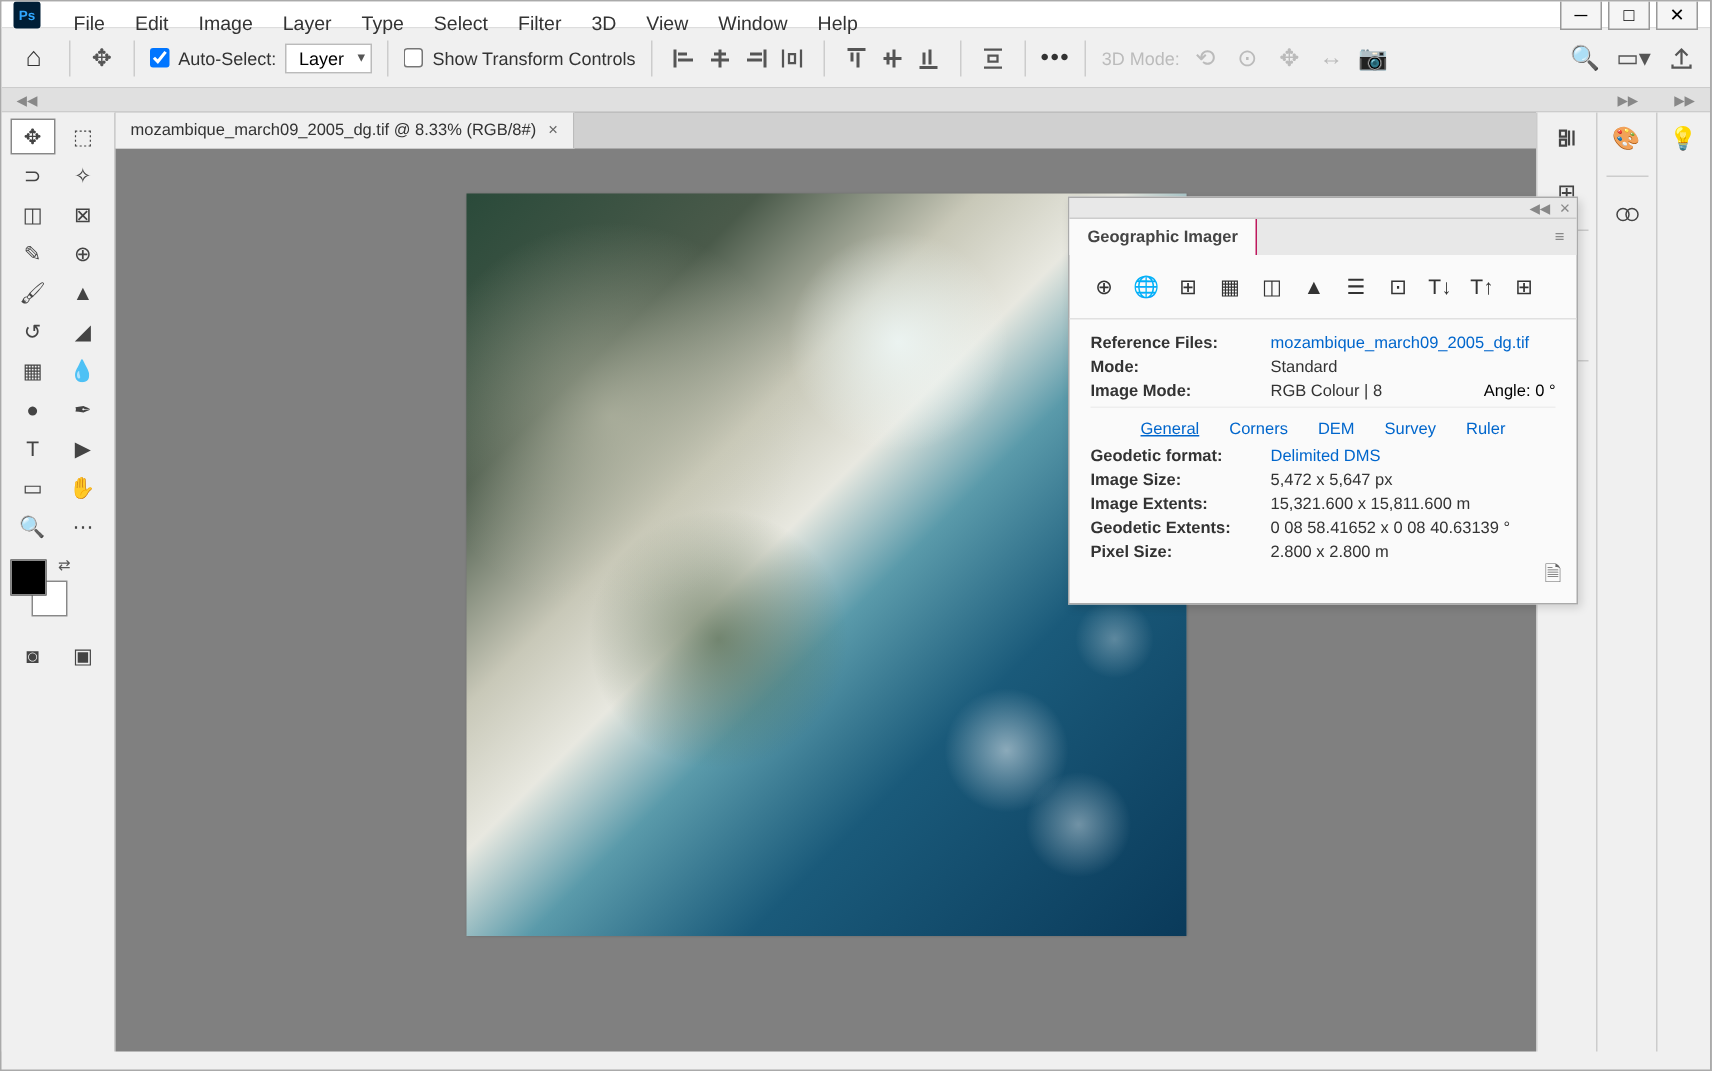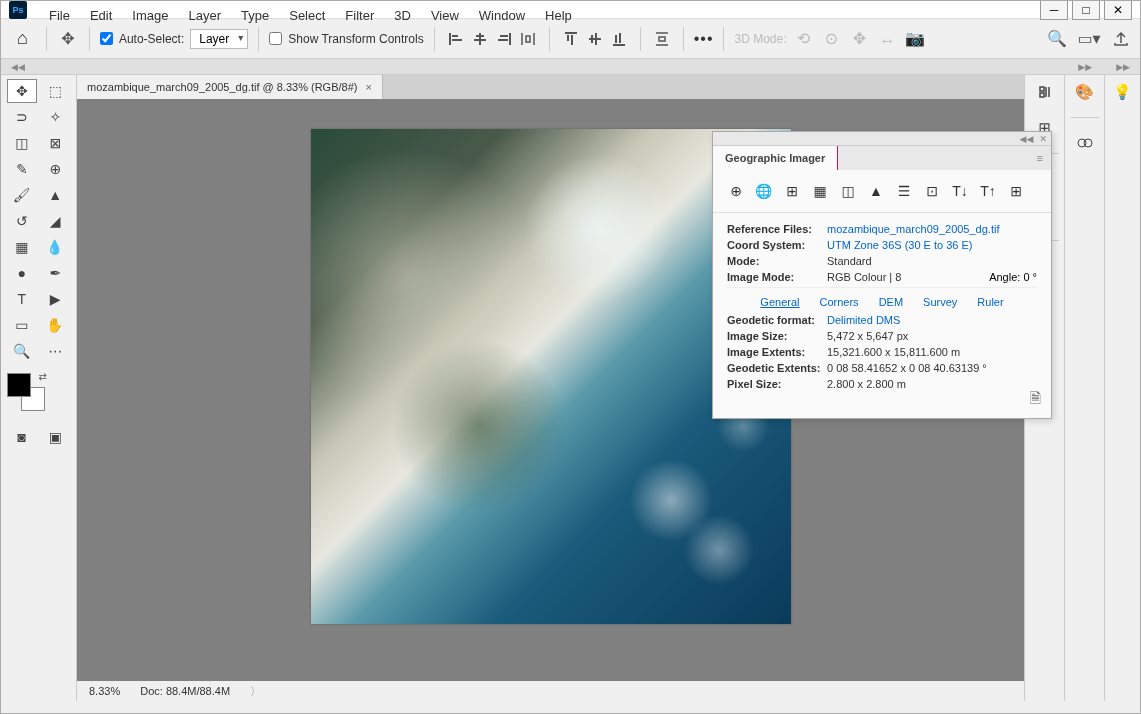--- a/index.html
+++ b/index.html
@@ -67,21 +67,21 @@
 .geo-panel { position: absolute; top: 130px; right: 88px; width: 340px; background: #fafafa; border: 1px solid #aaa; box-shadow: 2px 2px 6px rgba(0,0,0,0.15); font-size: 11px; }
 .geo-panel-header { height: 14px; background: #e8e8e8; border-bottom: 1px solid #ccc; display: flex; align-items: center; justify-content: flex-end; padding: 0 4px; gap: 6px; }
 .geo-panel-header span { font-size: 9px; color: #888; cursor: pointer; }
 .geo-tabs { display: flex; background: #e8e8e8; }
 .geo-tab { padding: 6px 12px; background: #fafafa; border-right: 1px solid #be185d; font-weight: bold; color: #444; }
 .geo-menu { margin-left: auto; padding: 6px 8px; color: #888; }
 .geo-toolbar { display: flex; gap: 6px; padding: 10px 12px; border-bottom: 1px solid #e0e0e0; align-items: center; }
 .geo-tool { width: 22px; height: 22px; display: flex; align-items: center; justify-content: center; color: #333; font-size: 14px; }
 .geo-body { padding: 10px 14px; }
 .info-row { display: flex; margin-bottom: 4px; }
-.info-label { width: 100px; color: #333; font-weight: bold; font-size: 11px; }
+.info-label { width: 120px; color: #333; font-weight: bold; font-size: 11px; }
 .info-val { color: #333; }
 .info-val.link { color: #0066cc; }
 .info-angle { margin-left: auto; }
 .sub-tabs { display: flex; gap: 20px; justify-content: center; padding: 8px 0 6px; border-top: 1px solid #eee; margin-top: 4px; }
 .sub-tab { color: #0066cc; cursor: pointer; }
 .sub-tab.active { text-decoration: underline; }
 .page-icon { position: absolute; bottom: 6px; right: 10px; color: #666; font-size: 14px; }
 
 svg { width: 16px; height: 16px; }
 </style>
@@ -259,25 +259,20 @@
   <div class="doc-area">
     <div class="doc-tab-bar">
       <div class="doc-tab">
         <span>mozambique_march09_2005_dg.tif @ 8.33% (RGB/8#)</span>
         <span class="close">×</span>
       </div>
     </div>
     <div class="canvas-wrap">
       <div class="canvas"></div>
     </div>
-    <div class="status-bar">
-      <span>8.33%</span>
-      <span>Doc: 88.4M/88.4M</span>
-      <span style="color:#888;">〉</span>
-    </div>
   </div>
 
   <div class="right-rail">
     <div class="rail-icon">
         <svg viewBox="0 0 16 16">
           <path d="M3 3h4v4h-4zM3 9h4v4h-4zM9 3v10M12 3v10" stroke="#444" stroke-width="1.5" fill="none"></path>
         </svg>
       </div>
     <div class="rail-icon">⊞</div>
     <div class="rail-sep"></div>
@@ -333,24 +328,20 @@
     <div class="geo-tool">T↓</div>
     <div class="geo-tool">T↑</div>
     <div class="geo-tool">⊞</div>
   </div>
   <div class="geo-body">
     <div class="info-row">
         <span class="info-label">Reference Files:</span>
         <span class="info-val link">mozambique_march09_2005_dg.tif</span>
       </div>
     <div class="info-row">
-        <span class="info-label">Coord System:</span>
-        <span class="info-val link">UTM Zone 36S (30 E to 36 E)</span>
-      </div>
-    <div class="info-row">
         <span class="info-label">Mode:</span>
         <span class="info-val">Standard</span>
       </div>
     <div class="info-row">
       <span class="info-label">Image Mode:</span>
       <span class="info-val">RGB Colour | 8</span>
       <span class="info-angle"><span>Angle:</span> <span>0 °</span></span>
     </div>
     <div class="sub-tabs">
       <span class="sub-tab active">General</span>

